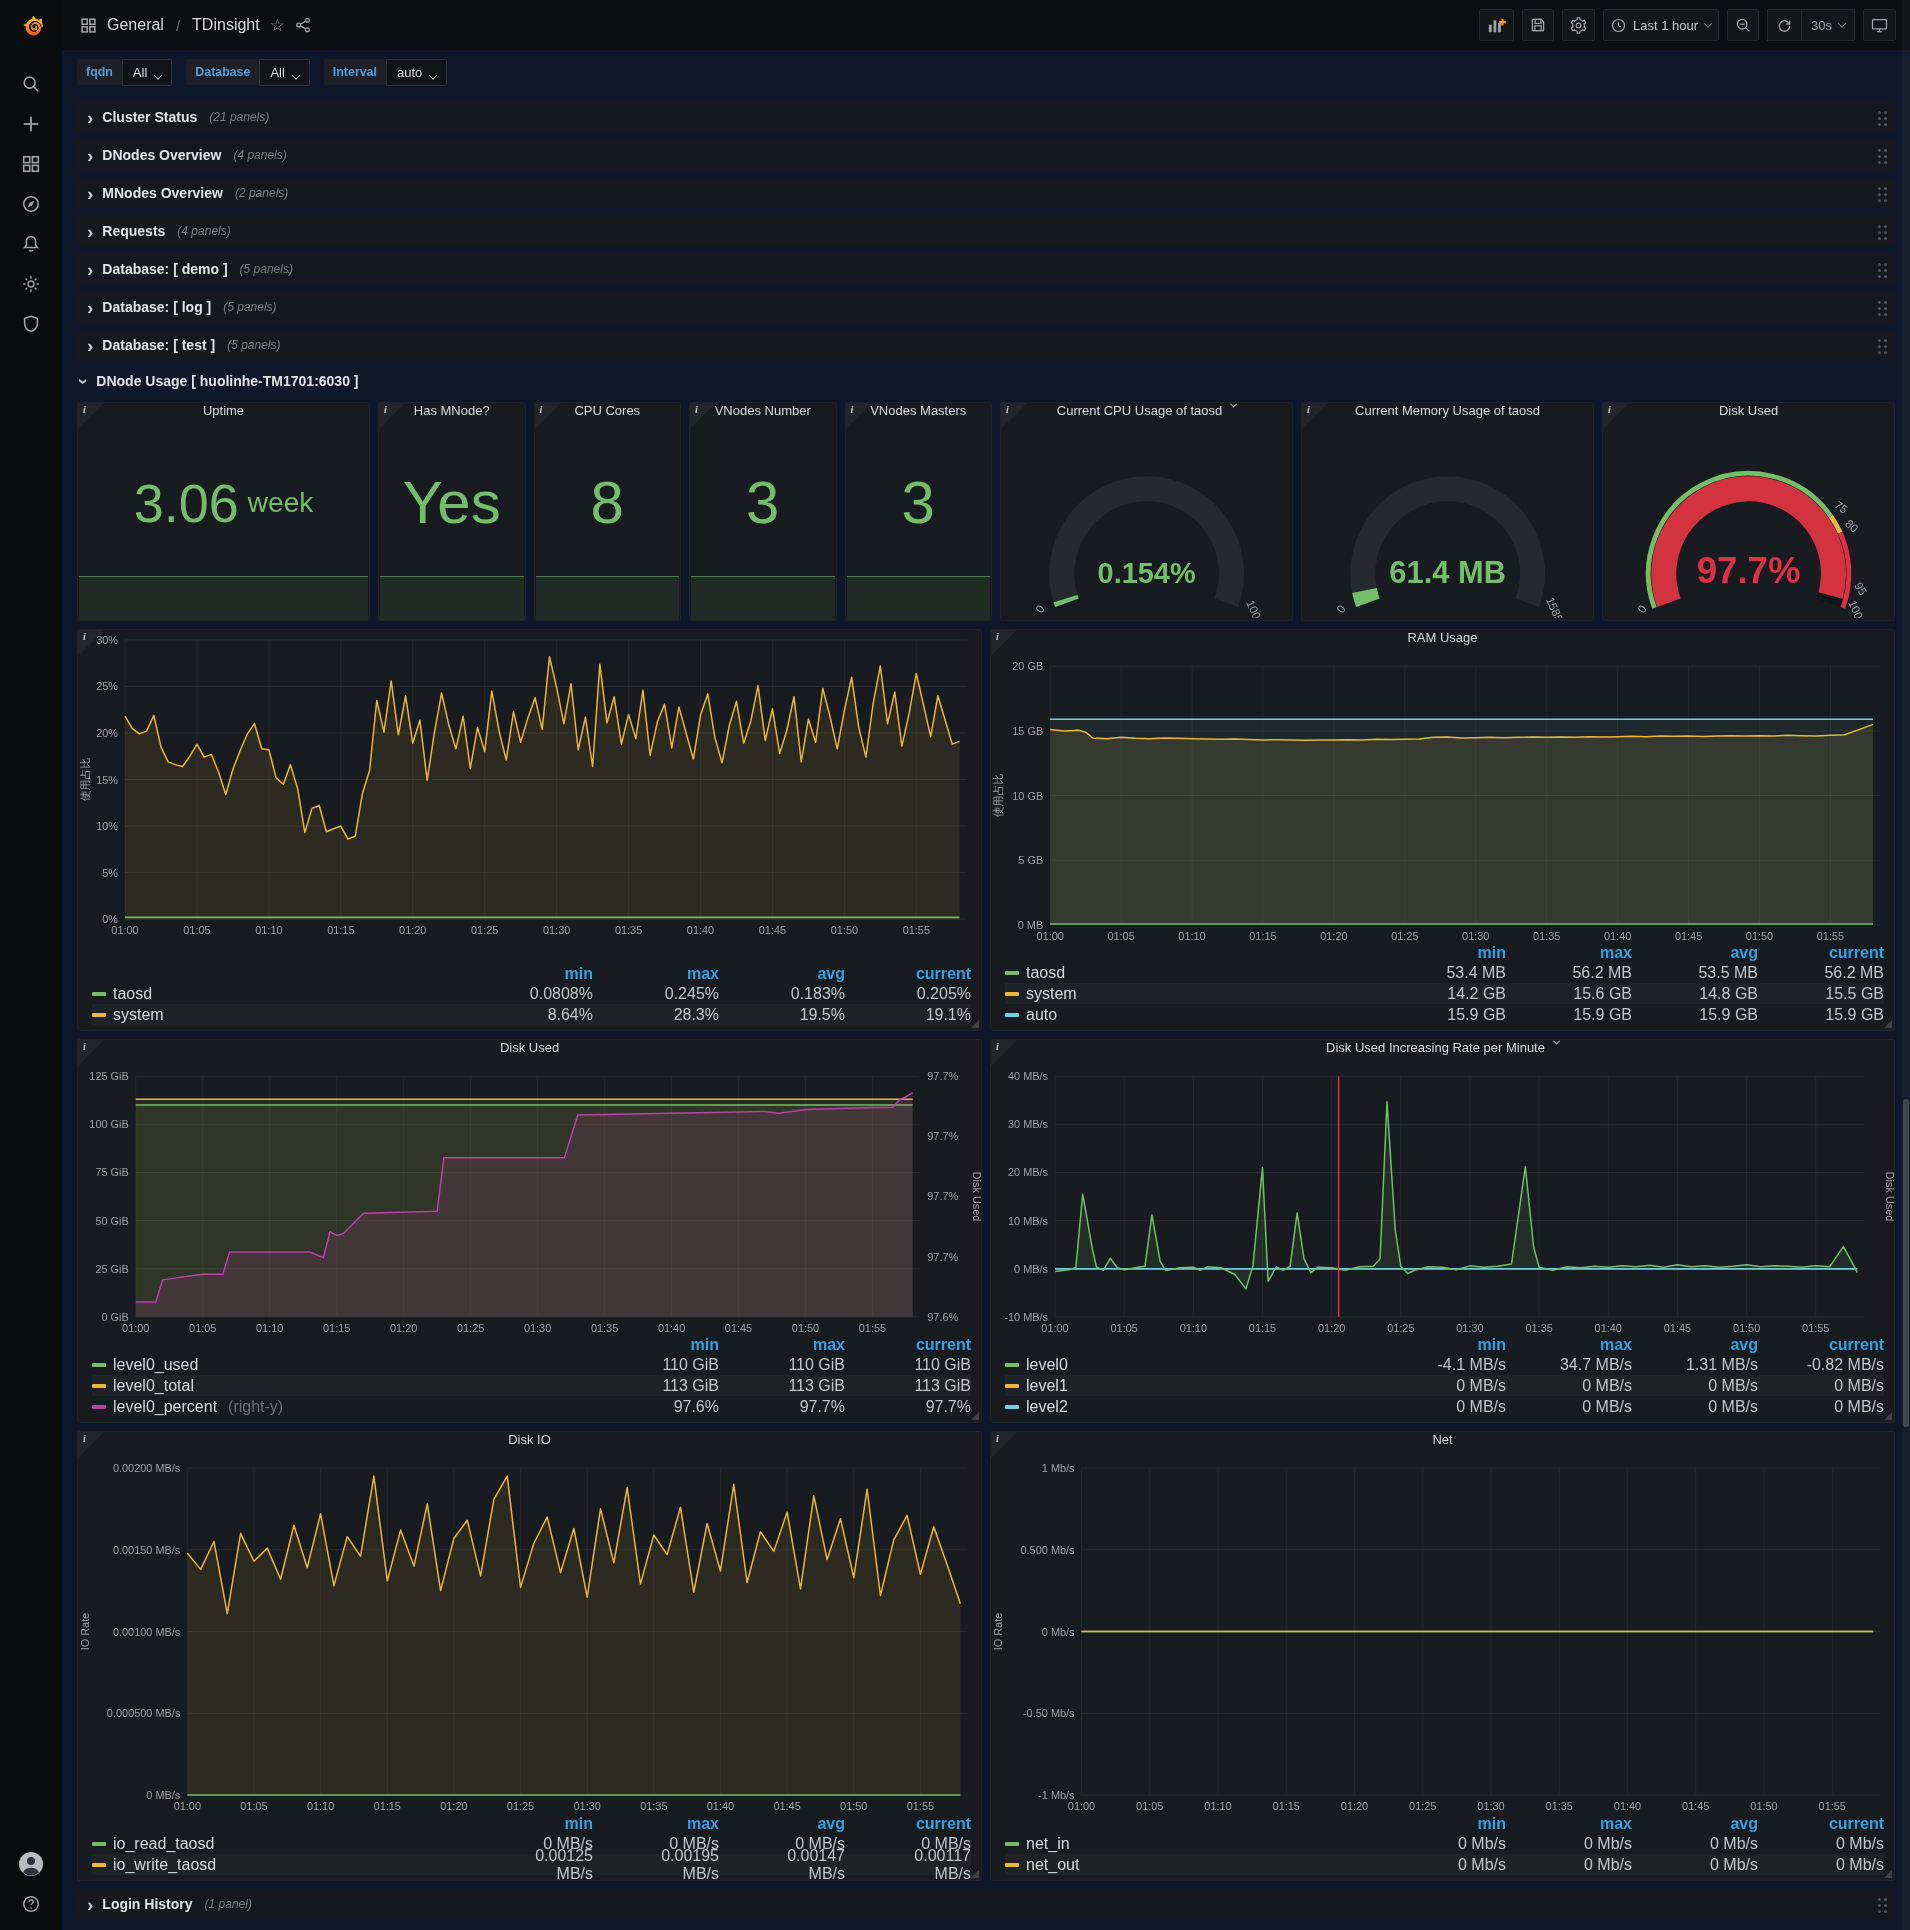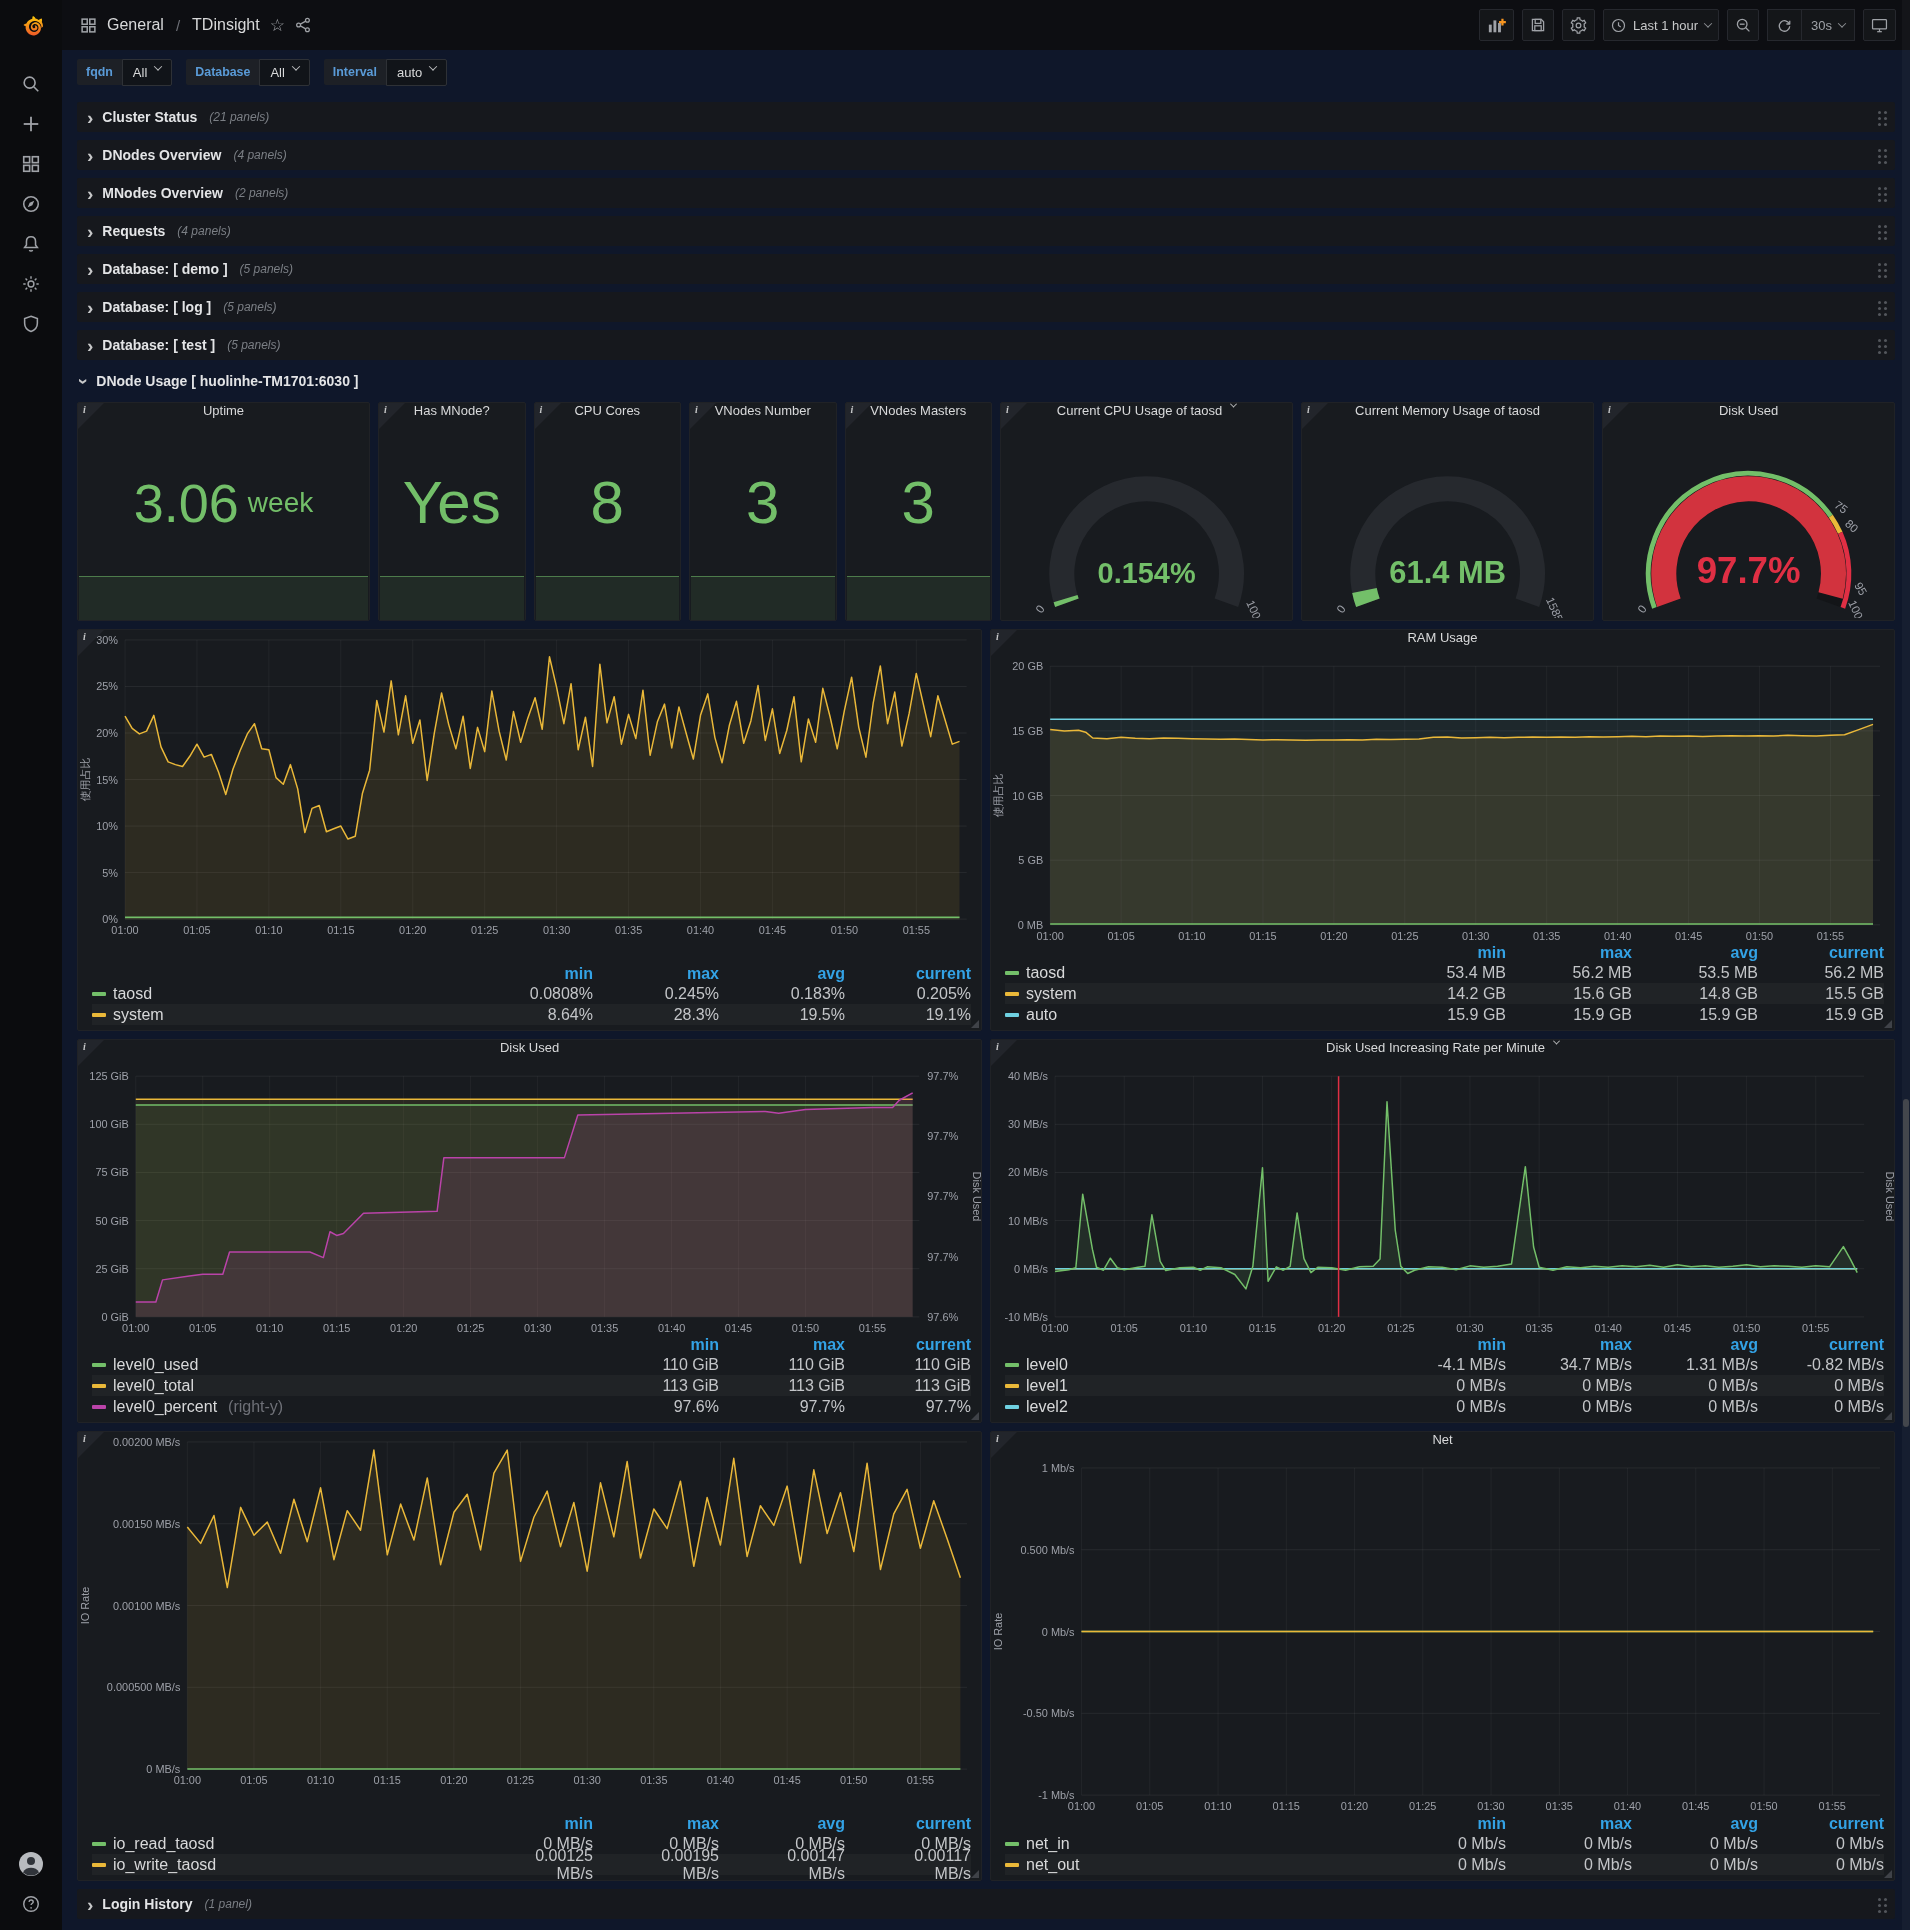--- a/index.html
+++ b/index.html
@@ -23,21 +23,21 @@
   .tool-btn .lbl{color:#c7c8c9;}
   .tool-group{display:flex;align-items:stretch;border:1px solid #26282e;background:#141619;border-radius:0;height:32px;}
   .tool-group .seg{display:flex;align-items:center;padding:0 9px;color:#9fa2a7;cursor:pointer;gap:7px;font-size:13px;}
   .tool-group .seg+.seg{border-left:1px solid #26282e;}
   .chev{display:inline-block;width:6px;height:6px;border-right:1.5px solid currentColor;border-bottom:1.5px solid currentColor;transform:rotate(45deg) translate(-1px,-1px);opacity:.85;}
   .chev.small{width:5px;height:5px;margin-left:5px;}
   
   .submenu{height:44px;display:flex;align-items:center;gap:14px;padding:0 15px;flex:none;}
   .var-group{display:flex;align-items:center;}
   .var-label{background:#1d2026;color:#5a9bd8;font-weight:700;font-size:12.4px;padding:6px 9px;border-radius:2px 0 0 2px;cursor:pointer;}
-  .var-value{background:#111419;border:1px solid #2e3136;color:#d8d9da;font-size:13px;padding:5px 10px;display:flex;align-items:flex-start;gap:8px;border-radius:0 2px 2px 0;cursor:pointer;}
+  .var-value{background:#111419;border:1px solid #2e3136;color:#d8d9da;font-size:13px;padding:5px 10px;display:flex;align-items:flex-end;gap:8px;border-radius:0 2px 2px 0;cursor:pointer;}
   
   .dash{flex:1;padding:8px 15px 0 15px;overflow:hidden;position:relative;}
   .row-bar{height:30px;margin-bottom:8px;background:#16181d;display:flex;align-items:center;padding:0 10px;position:relative;cursor:pointer;border-radius:2px;}
   .chev-right{color:#c7c8c9;font-size:19px;font-weight:700;margin-right:9px;line-height:1;}
   .row-header .chev-right{display:inline-block;transform:rotate(90deg);}
   .row-title{font-size:14px;font-weight:700;color:#e3e4e6;}
   .row-count{font-size:12px;font-style:italic;color:#7b7f85;margin-left:12px;}
   .dots{position:absolute;right:14px;top:9px;width:3px;height:3px;border-radius:50%;background:#53565c;box-shadow:6px 0 #53565c,0 6px #53565c,6px 6px #53565c,0 12px #53565c,6px 12px #53565c;}
   .row-header{height:26px;margin-bottom:8px;display:flex;align-items:center;padding:0 4px;cursor:pointer;}
   
@@ -803,20 +803,23 @@
               </div>
             </div>
             <i class="resize"></i>
           </div>
         </div>
       <div class="chart-row r3" id="crow3">
           <div class="panel chart">
             <div class="corner">
               <span>i</span>
             </div>
+            <div class="p-title">
+              <span>Disk IO</span>
+            </div>
             <div class="chart-wrap">
               <svg width="903" height="357" viewBox="0 0 908 359">
                 <line x1="109.89999999999999" x2="894" y1="339" y2="339" stroke="rgba(255,255,255,0.07)"></line>
                 <text x="102.89999999999999" y="343" text-anchor="end" fill="#9da0a8" font-size="11">0 MB/s</text>
                 <line x1="109.89999999999999" x2="894" y1="256.75" y2="256.75" stroke="rgba(255,255,255,0.07)"></line>
                 <text x="102.89999999999999" y="260.75" text-anchor="end" fill="#9da0a8" font-size="11">0.000500 MB/s</text>
                 <line x1="109.89999999999999" x2="894" y1="174.5" y2="174.5" stroke="rgba(255,255,255,0.07)"></line>
                 <text x="102.89999999999999" y="178.5" text-anchor="end" fill="#9da0a8" font-size="11">0.00100 MB/s</text>
                 <line x1="109.89999999999999" x2="894" y1="92.25" y2="92.25" stroke="rgba(255,255,255,0.07)"></line>
                 <text x="102.89999999999999" y="96.25" text-anchor="end" fill="#9da0a8" font-size="11">0.00150 MB/s</text>

